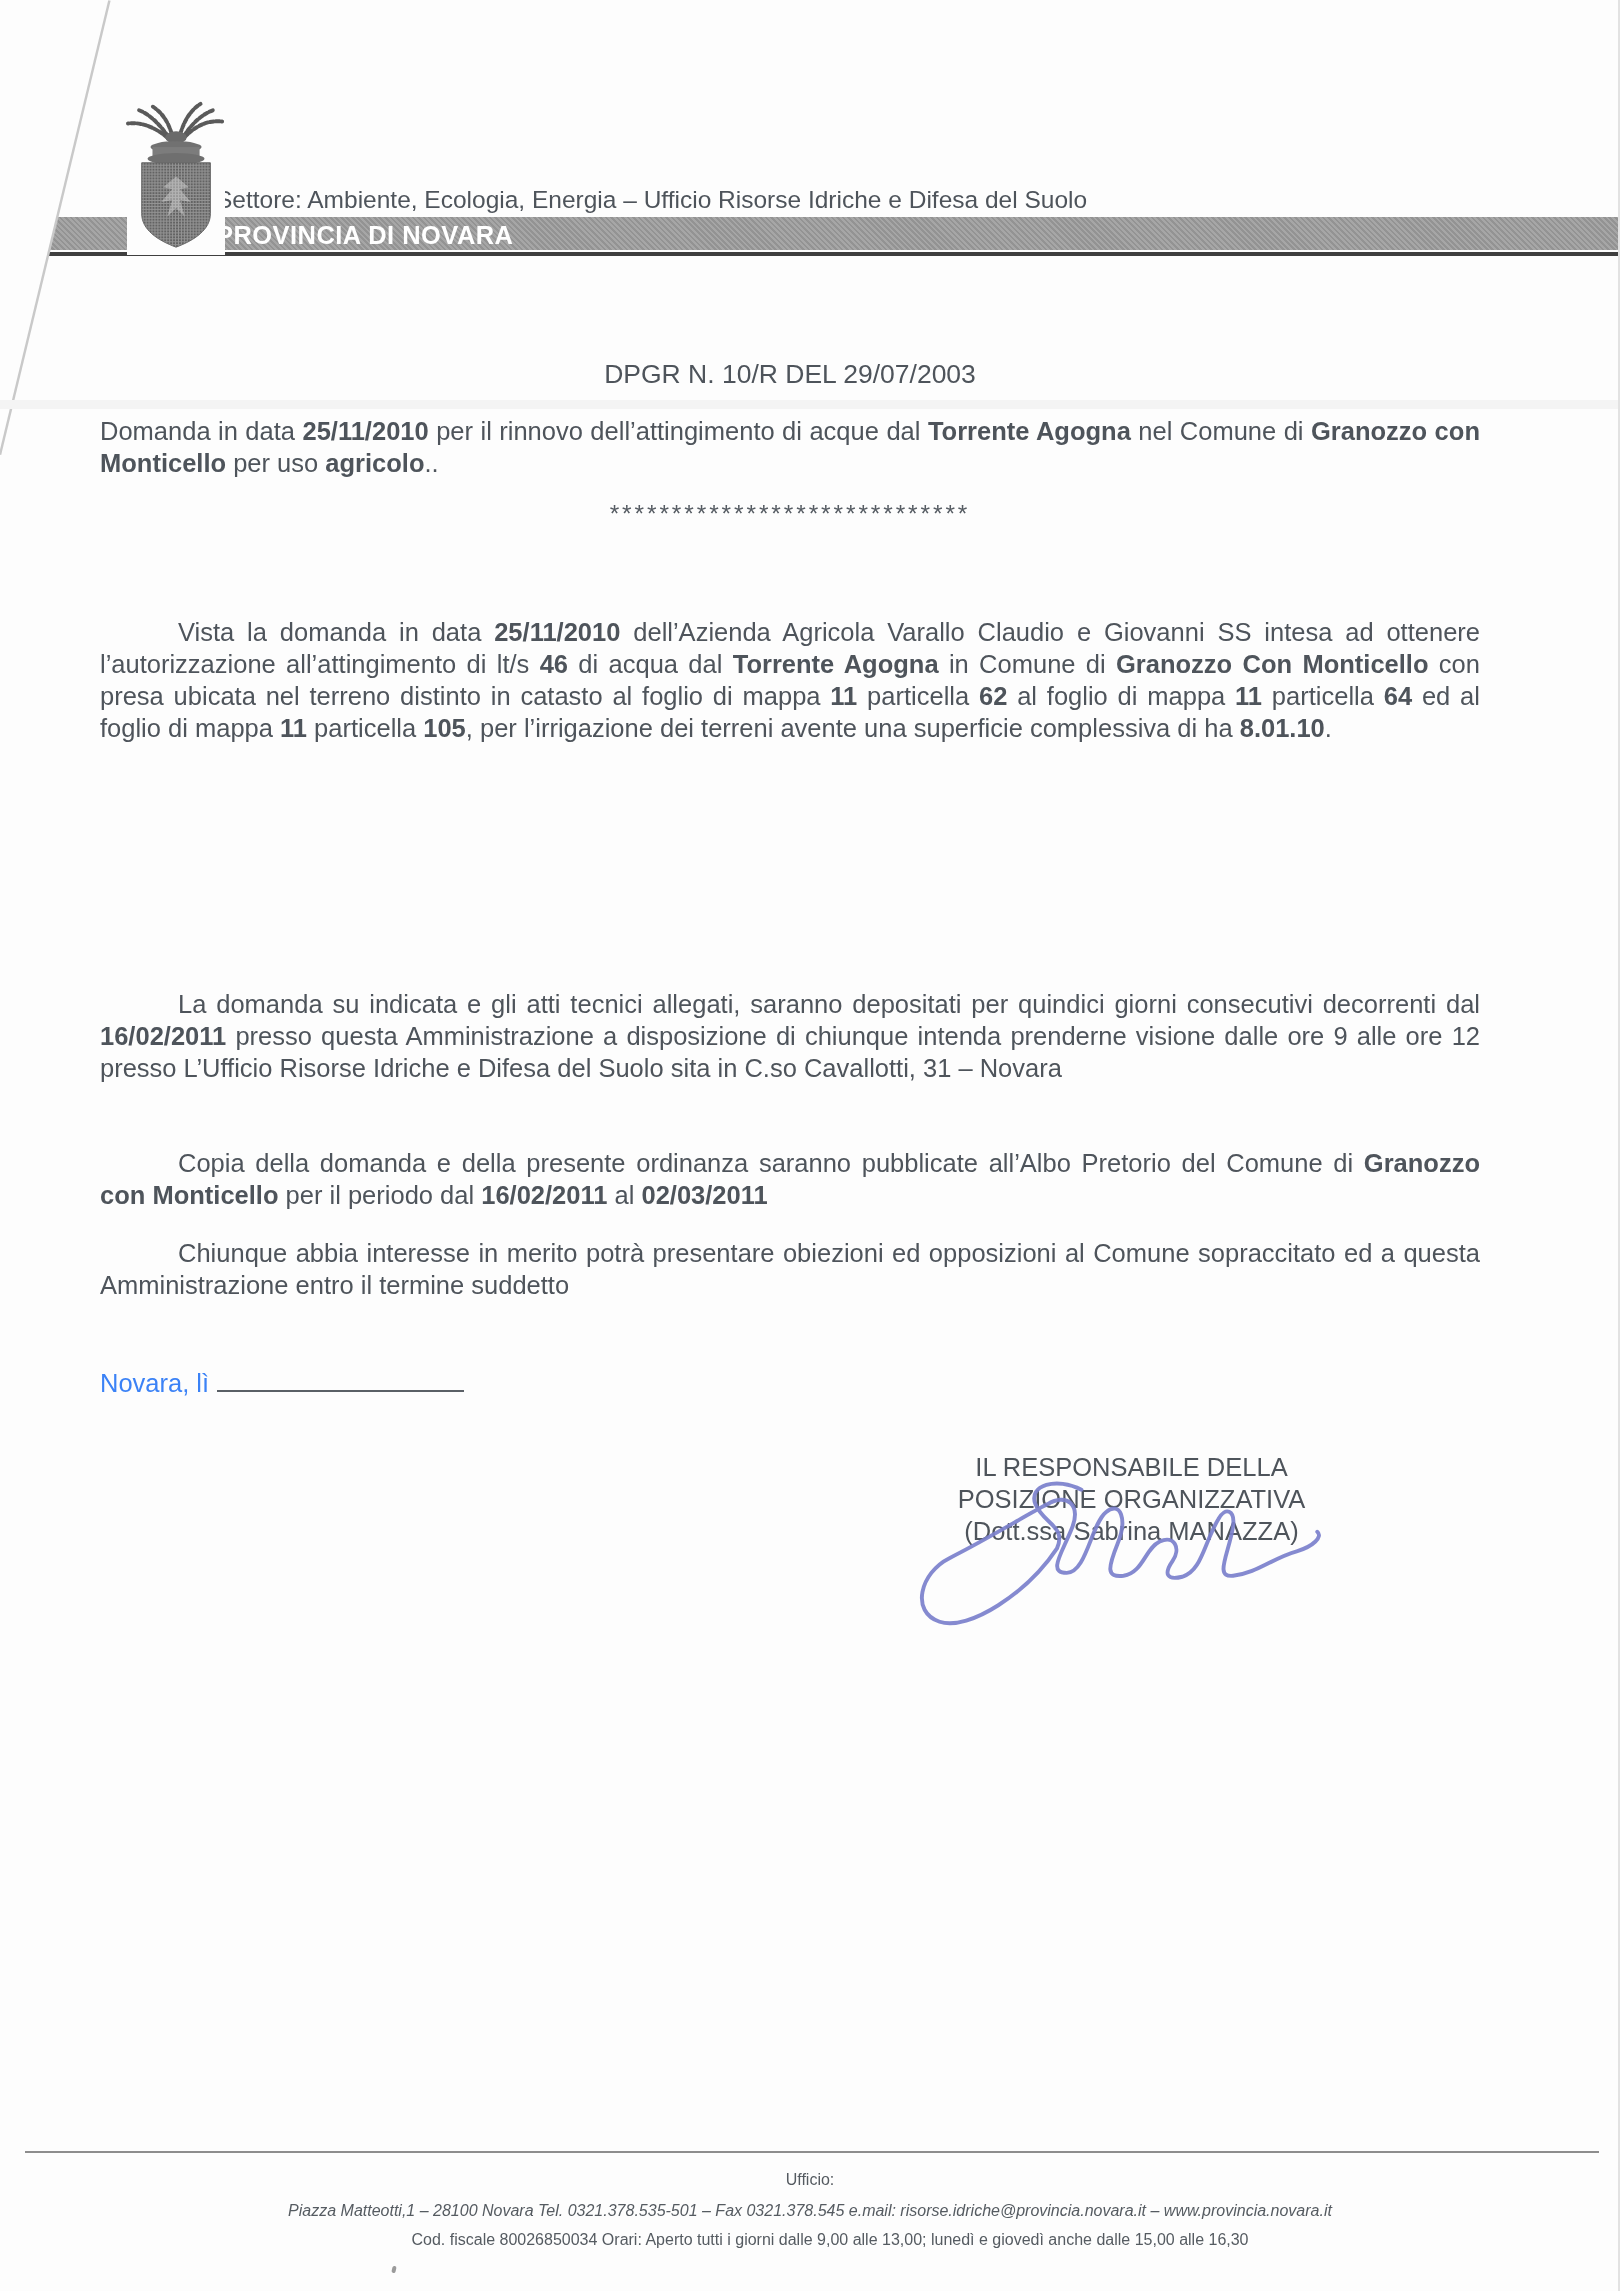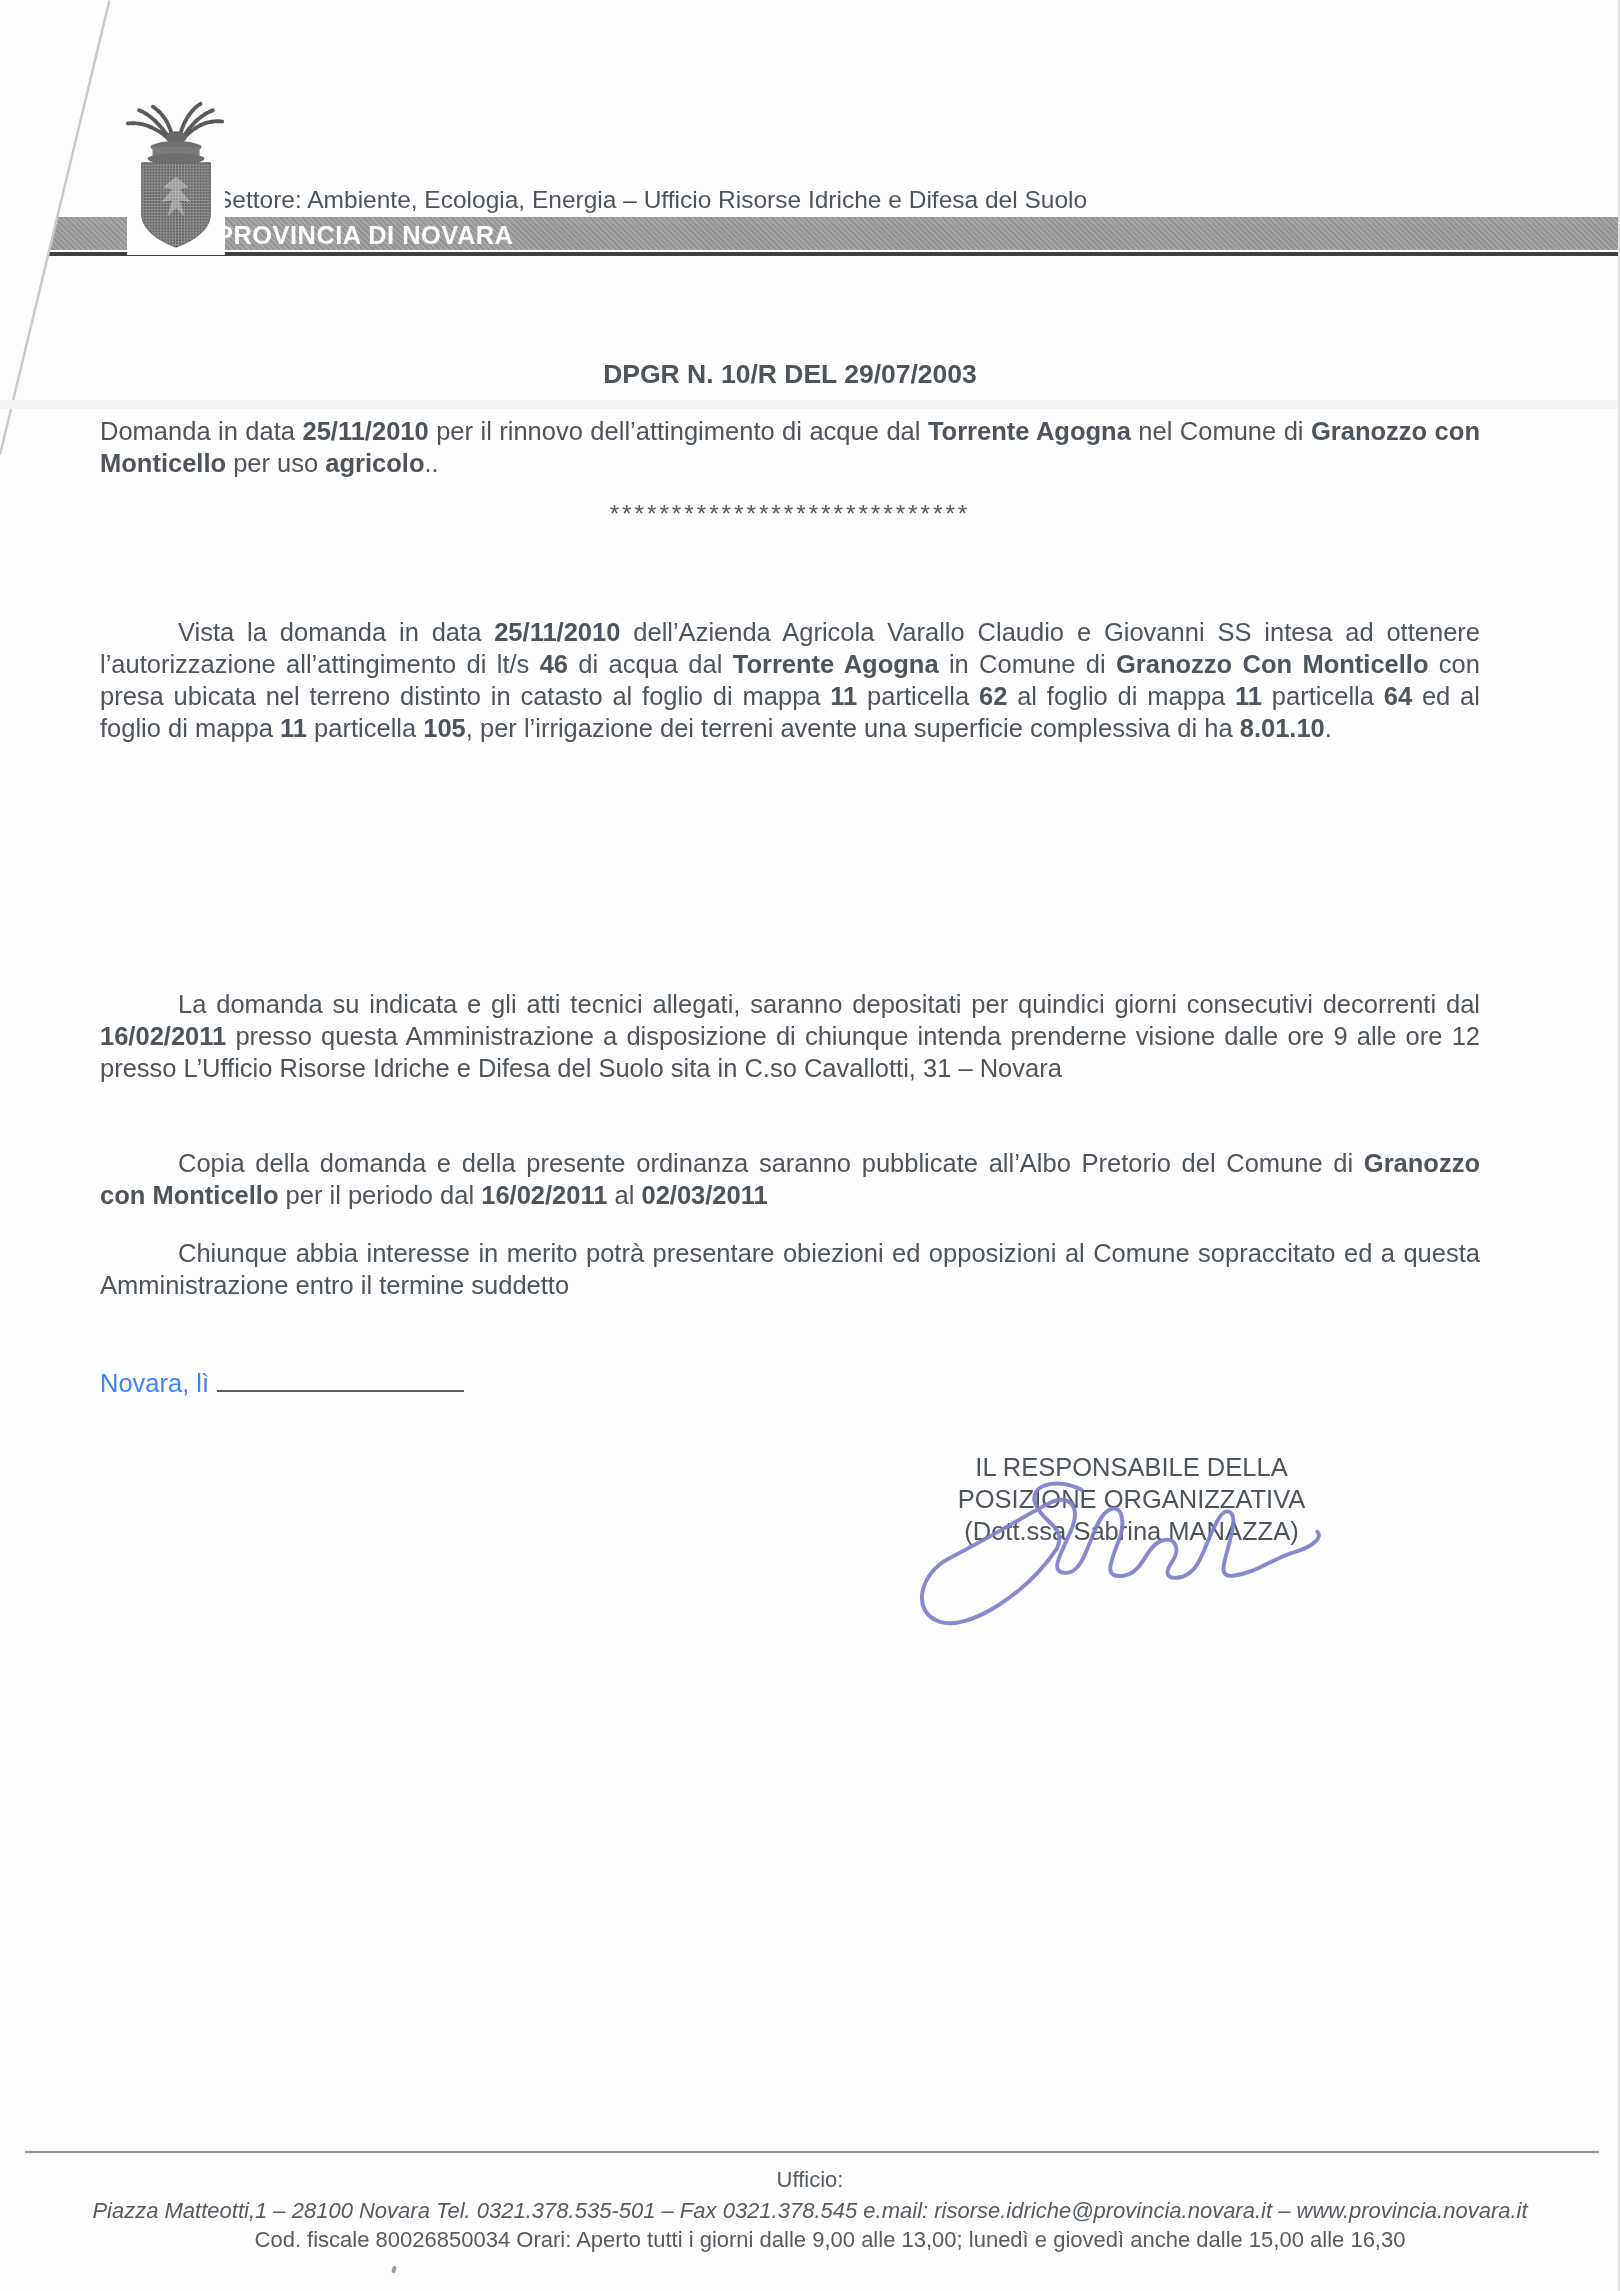--- a/index.html
+++ b/index.html
@@ -30,32 +30,32 @@
   }
   .dark-rule { position:absolute; left:0; top:252px; width:1620px; height:3.9px; background:#3f3f3f; }
   .crest-backing { position:absolute; left:127px; top:96px; width:98px; height:159px; background:#fdfdfd; }
   .crest { position:absolute; left:120px; top:98px; }
   
   .corner-fold { position:absolute; left:0; top:0; }
   .scan-band { position:absolute; left:0; top:400px; width:1620px; height:8.8px; background:#f4f4f4; }
   .edge-line { position:absolute; right:0; top:0; width:2px; height:2292px; background:#e2e2e2; }
   .speck { position:absolute; left:392px; top:2266px; width:3.9px; height:6.9px; background:#9b9b9b; border-radius:2px; transform:rotate(14deg); }
   
-  .doc-title { position:absolute; left:100px; top:359px; width:1380px; text-align:center; font-size:26.5px; color:#4e545b;font-weight:bold; }
+  .doc-title { position:absolute; left:100px; top:359px; width:1380px; text-align:center; font-size:26.5px; color:#4e545b; }
   .stars { position:absolute; left:100px; top:500px; width:1380px; text-align:center; font-size:24.5px; letter-spacing:2.9px; color:#565c63; }
   .avviso { position:absolute; left:100px; top:892px; width:1380px; text-align:center; font-size:26.5px; font-weight:bold; color:#4e545b; }
   
   .dateline { position:absolute; left:100px; top:1366px; font-size:25.5px; color:#3b82f6; }
   .date-blank { display:inline-block; width:247px; border-bottom:2px solid #5a6066; height:23.5px; margin-left:7.8px; }
   
   .sig-block { position:absolute; left:916px; top:1451px; width:431px; text-align:center; font-size:25.5px; line-height:32px; color:#4e545b; }
   .sig-svg { position:absolute; left:910px; top:1475px; }
   
   .footer-rule { position:absolute; left:24.5px; top:2151px; width:1574px; border-top:2px solid #8d8d8d; }
-  .footer-line { position:absolute; left:0; width:1620px; text-align:center; font-size:22px; line-height:27.4px; color:#555b61; }
+  .footer-line { position:absolute; left:0; width:1620px; text-align:center; font-size:16px; line-height:27.4px; color:#555b61; }
   .f1 { top:2166px; }
   .f2 { top:2197px;font-style:italic; }
   .f3 { top:2226px;padding-left:20px; }
 </style>
 </head>
 <body>
 
 <div class="page">
 
   <div class="banner">

